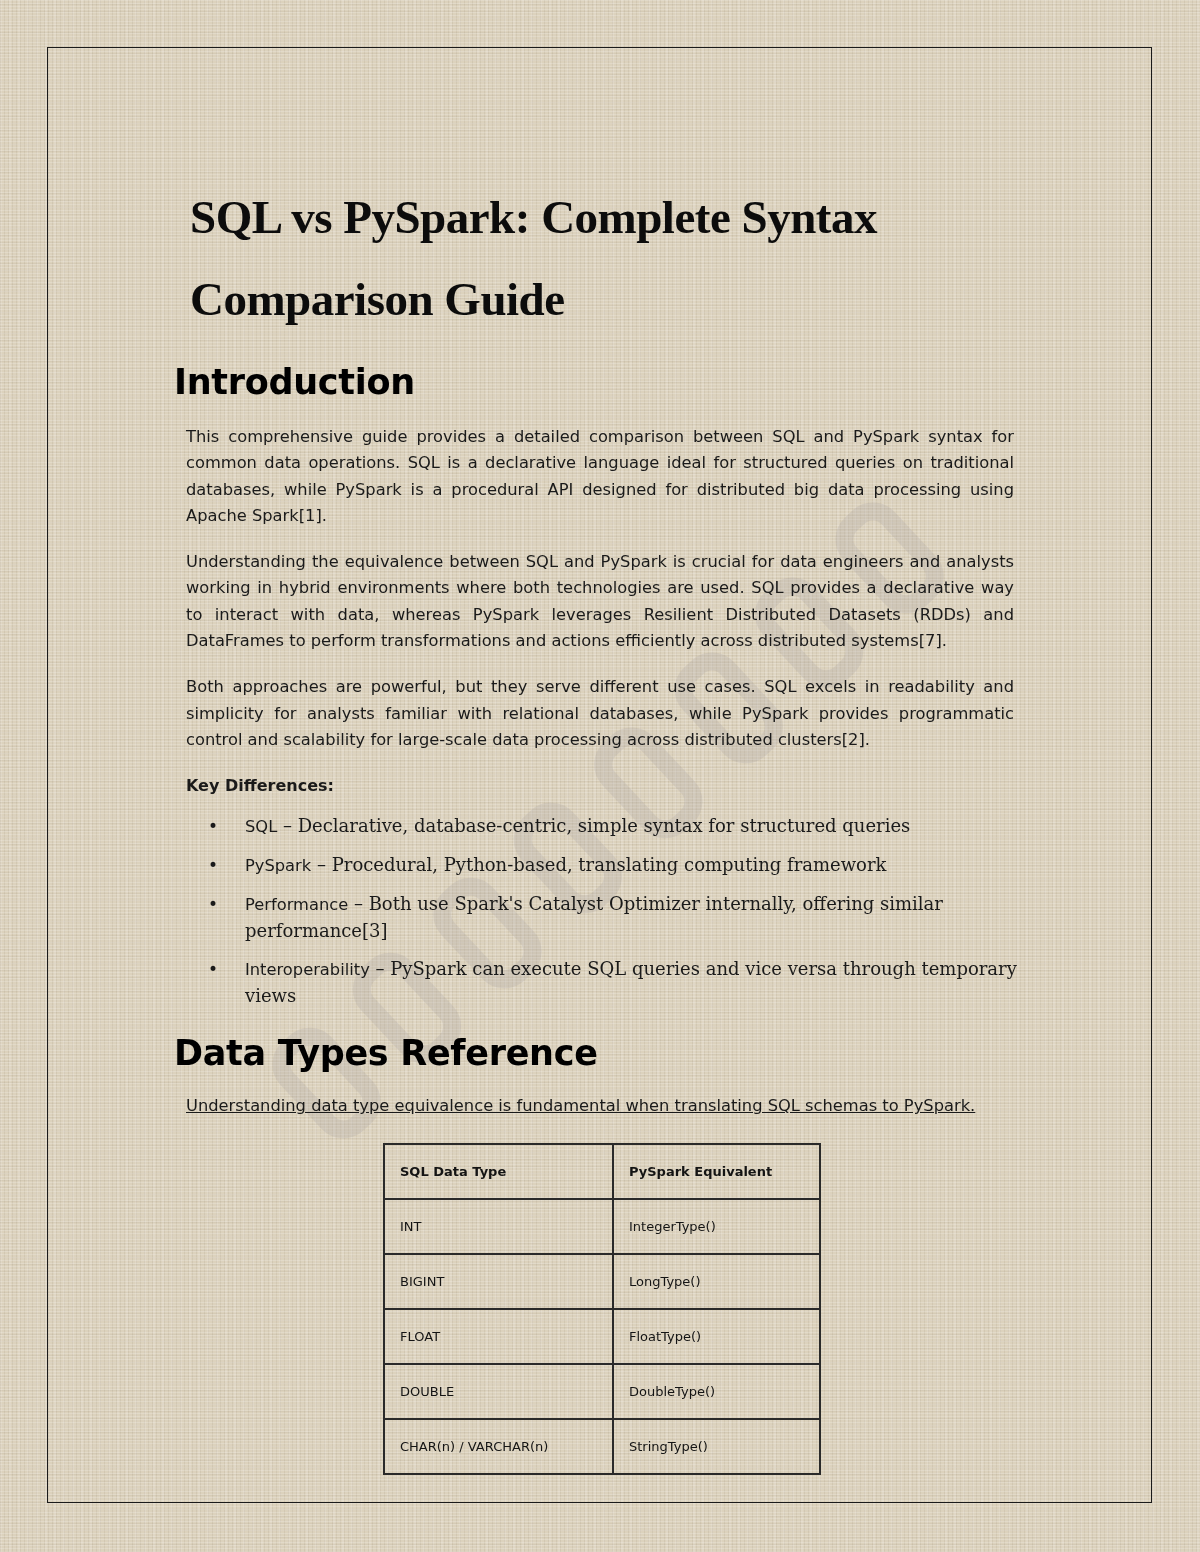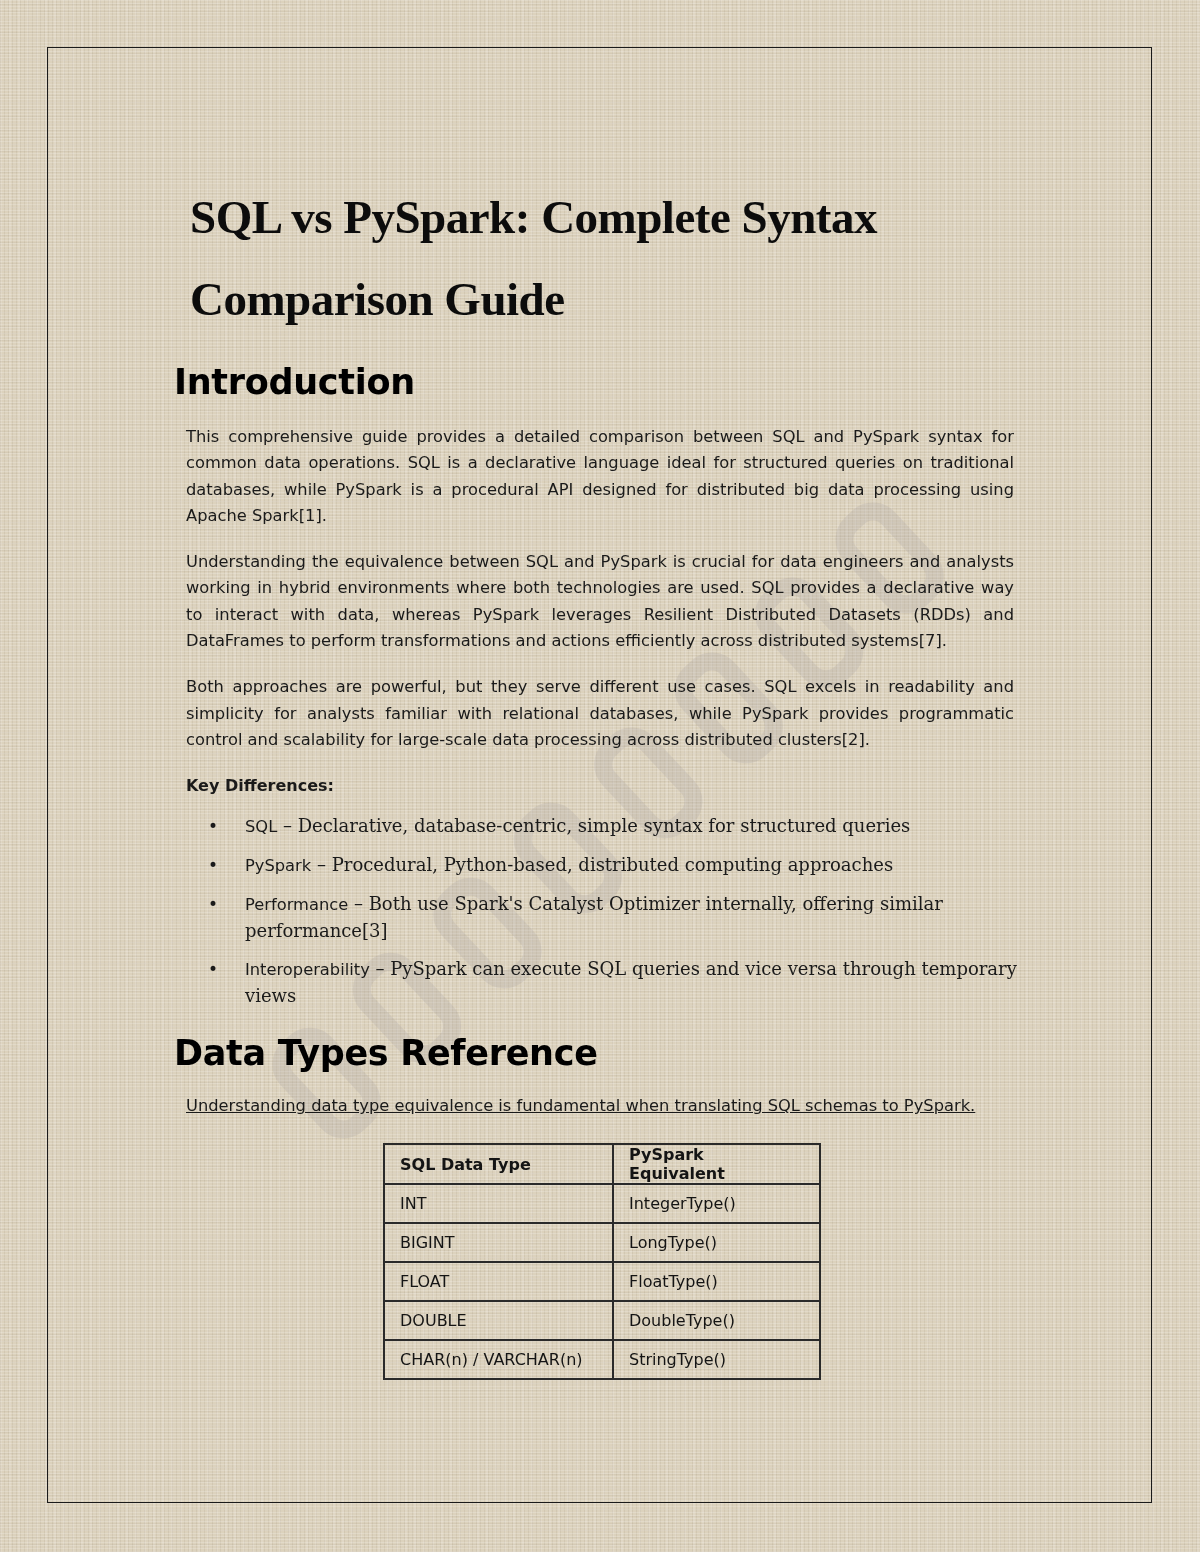--- a/index.html
+++ b/index.html
@@ -122,23 +122,23 @@
     table.types {
       position: absolute;
       left: 383px;
       top: 1143px;
       border-collapse: collapse;
       border: 2px solid #222;
     }
     table.types th, table.types td {
       border: 2px solid #2a2a2a;
       font-family: "DejaVu Sans", sans-serif;
-      font-size: 16px;
+      font-size: 13px;
       height: 37px;
-      padding: 0 15px;
+      padding: 8px 15px;
       text-align: left;
       color: #141414;
     }
     table.types th { font-weight: bold; }
     table.types .c1 { width: 197px; }
     table.types .c2 { width: 175px; }
   </style>
 </head>
 <body>
 
@@ -164,21 +164,21 @@
   <p class="p2" style="text-align:justify;">Understanding the equivalence between SQL and PySpark is crucial for data engineers and analysts working in hybrid environments where both technologies are used. SQL provides a declarative way to interact with data, whereas PySpark leverages Resilient Distributed Datasets (RDDs) and DataFrames to perform transformations and actions efficiently across distributed systems[7].</p>
   <p class="justify p3">Both approaches are powerful, but they serve different use cases. SQL excels in readability and simplicity for analysts familiar with relational databases, while PySpark provides programmatic control and scalability for large-scale data processing across distributed clusters[2].</p>
 
   <p class="key-heading">Key Differences:</p>
 
   <ul class="diff-list">
     <li>
       <span class="bullet">•</span><span class="term">SQL</span><span> – </span><span>Declarative, database-centric, simple syntax for structured queries</span>
     </li>
     <li>
-      <span class="bullet">•</span><span class="term">PySpark</span><span> – </span><span>Procedural, Python-based, distributed computing approaches</span>
+      <span class="bullet">•</span><span class="term">PySpark</span><span> – </span><span>Procedural, Python-based, translating computing framework</span>
     </li>
     <li>
       <span class="bullet">•</span><span class="term">Performance</span><span> – </span><span>Both use Spark's Catalyst Optimizer internally, offering similar performance[3]</span>
     </li>
     <li>
       <span class="bullet">•</span><span class="term">Interoperability</span><span> – </span><span>PySpark can execute SQL queries and vice versa through temporary views</span>
     </li>
   </ul>
 
   <h2 class="h2-types">Data Types Reference</h2>

